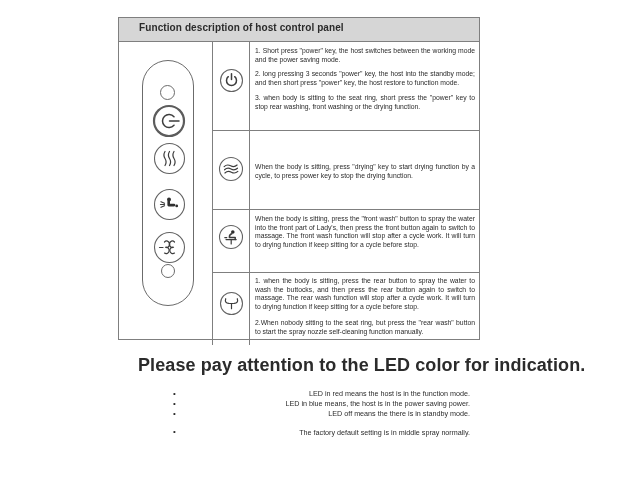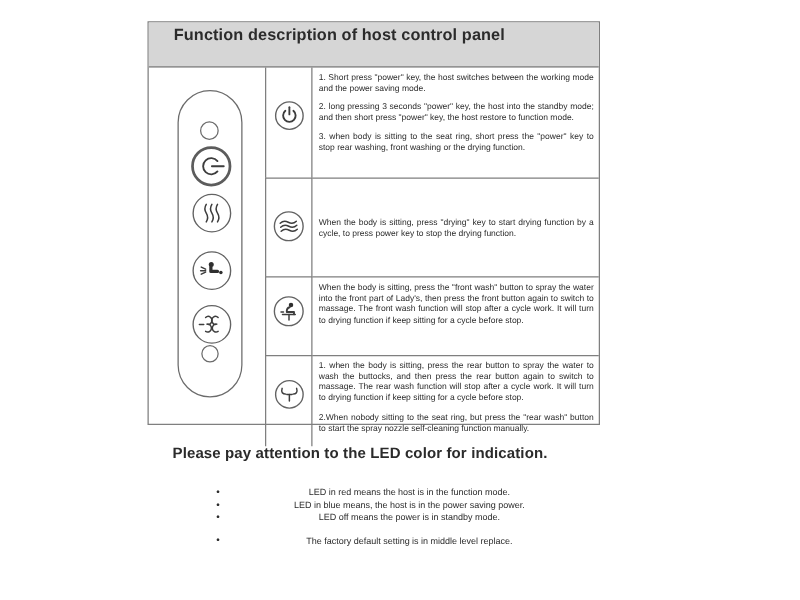--- a/index.html
+++ b/index.html
@@ -2,22 +2,22 @@
 <html><head>
 <meta charset="utf-8">
 <style>
   html,body{margin:0;padding:0;background:#ffffff;}
   .page{position:relative;width:640px;height:480px;background:#ffffff;overflow:hidden;
         font-family:"Liberation Sans",sans-serif;color:#2b2b2b;}
 
   
   .func-table{position:absolute;left:118px;top:17px;width:362px;height:323px;
               border:1px solid #7f7f7f;box-sizing:border-box;background:#fff;}
-  .t-header{height:36px;line-height:20px;background:#d6d6d6;border-bottom:1px solid #7f7f7f;
-            box-sizing:border-box;font-weight:bold;font-size:13px;padding-left:20px;
+  .t-header{height:24px;line-height:20px;background:#d6d6d6;border-bottom:1px solid #7f7f7f;
+            box-sizing:border-box;font-weight:bold;font-size:10px;padding-left:20px;
             letter-spacing:0.1px;}
   .t-body{display:grid;grid-template-columns:93px 38px 229px;grid-template-rows:88px 79px 63px 73px;}
   .cell{box-sizing:border-box;position:relative;}
   .panel-cell{grid-column:1;grid-row:1 / span 4;}
   .icon-cell{grid-column:2;border-left:1px solid #7f7f7f;border-right:1px solid #7f7f7f;
              display:flex;justify-content:center;align-items:flex-start;}
   .text-cell{grid-column:3;padding:5px 4px 2px 5px;font-size:6.8px;line-height:8.7px;
              text-align:justify;}
   .rt{border-top:1px solid #7f7f7f;}
   .text-cell p{margin:0 0 6px 0;}
@@ -43,25 +43,25 @@
 
   
   .ring{fill:none;stroke:#5c5c5c;stroke-width:2.2;}
   .thin{fill:none;stroke:#636363;stroke-width:1.1;}
   .glyph{fill:none;stroke:#3d3d3d;stroke-width:1.5;stroke-linecap:round;stroke-linejoin:round;}
   .glyph2{fill:none;stroke:#3d3d3d;stroke-width:1.2;stroke-linecap:round;stroke-linejoin:round;}
   .fillg{fill:#2f2f2f;stroke:none;}
   .thickg{fill:none;stroke:#2f2f2f;stroke-width:2.6;stroke-linecap:round;stroke-linejoin:round;}
 
   
-  .led-heading{position:absolute;left:138px;top:355px;font-size:12px;font-weight:bold;
+  .led-heading{position:absolute;left:138px;top:355px;font-size:18px;font-weight:bold;
                letter-spacing:0.1px;}
   .bullets{position:absolute;left:170px;top:389px;width:300px;margin:0;padding:0;list-style:none;}
   .bullets li{position:relative;padding-left:15px;font-size:7.2px;line-height:9.6px;
-              margin:0 0 0.5px 0;text-align:center;}
+              margin:0 0 0.5px 0;text-align:right;}
   .bullets li::before{content:"•";position:absolute;left:3px;top:-0.5px;font-size:8px;}
   .bullets li.gap{margin-top:9px;}
 </style>
 </head>
 <body>
 
 <div class="page">
 
   <div class="func-table">
     <div class="t-header">Function description of host control panel</div>
@@ -162,17 +162,17 @@
       </div>
 
     </div>
   </div>
 
   <div class="led-heading">Please pay attention to the LED color for indication.</div>
 
   <ul class="bullets">
     <li>LED in red means the host is in the function mode.</li>
     <li>LED in blue means, the host is in the power saving power.</li>
-    <li>LED off means the power is in standby mode.</li>
-    <li class="gap">The factory default setting is in middle level replace.</li>
+    <li>LED off means the there is in standby mode.</li>
+    <li class="gap">The factory default setting is in middle spray normally.</li>
   </ul>
 
 </div>
 
 </body></html>

